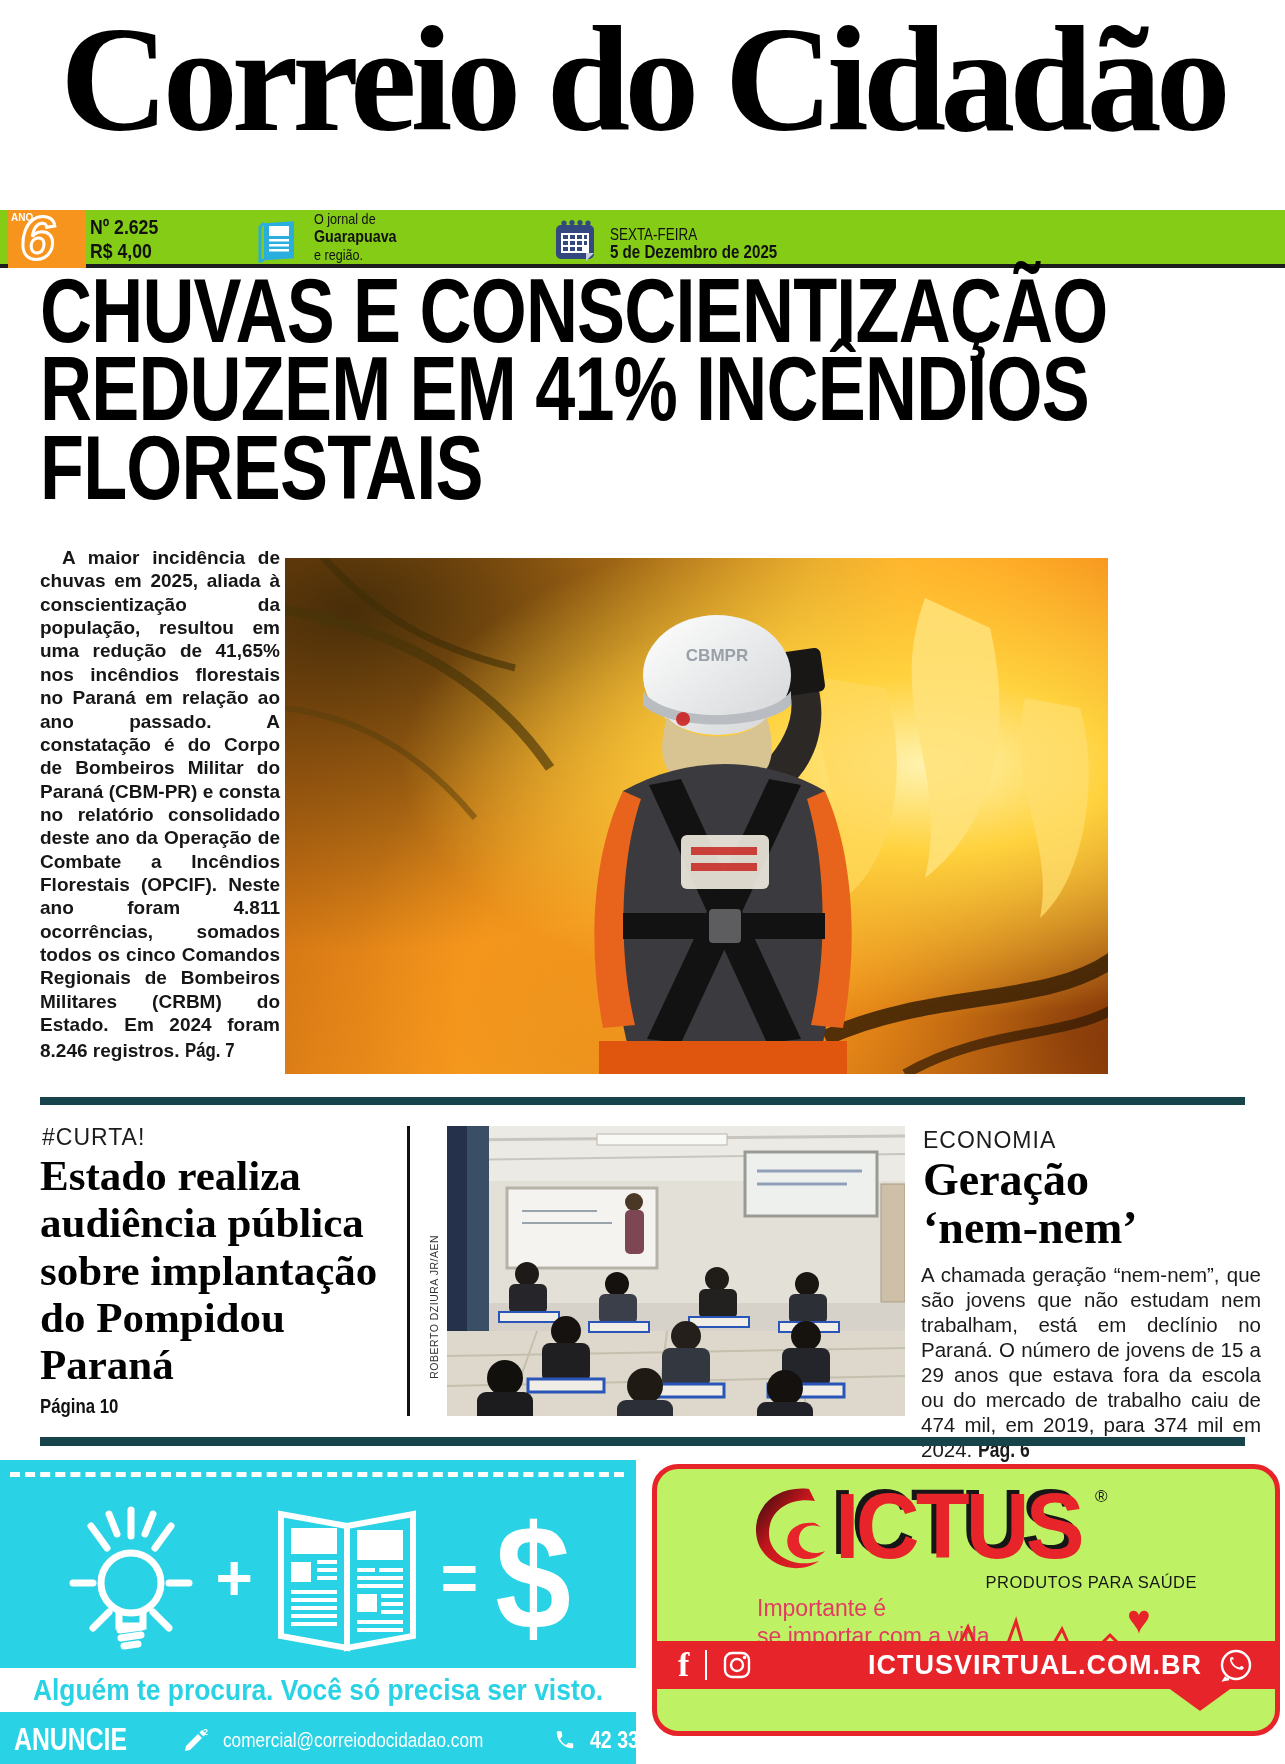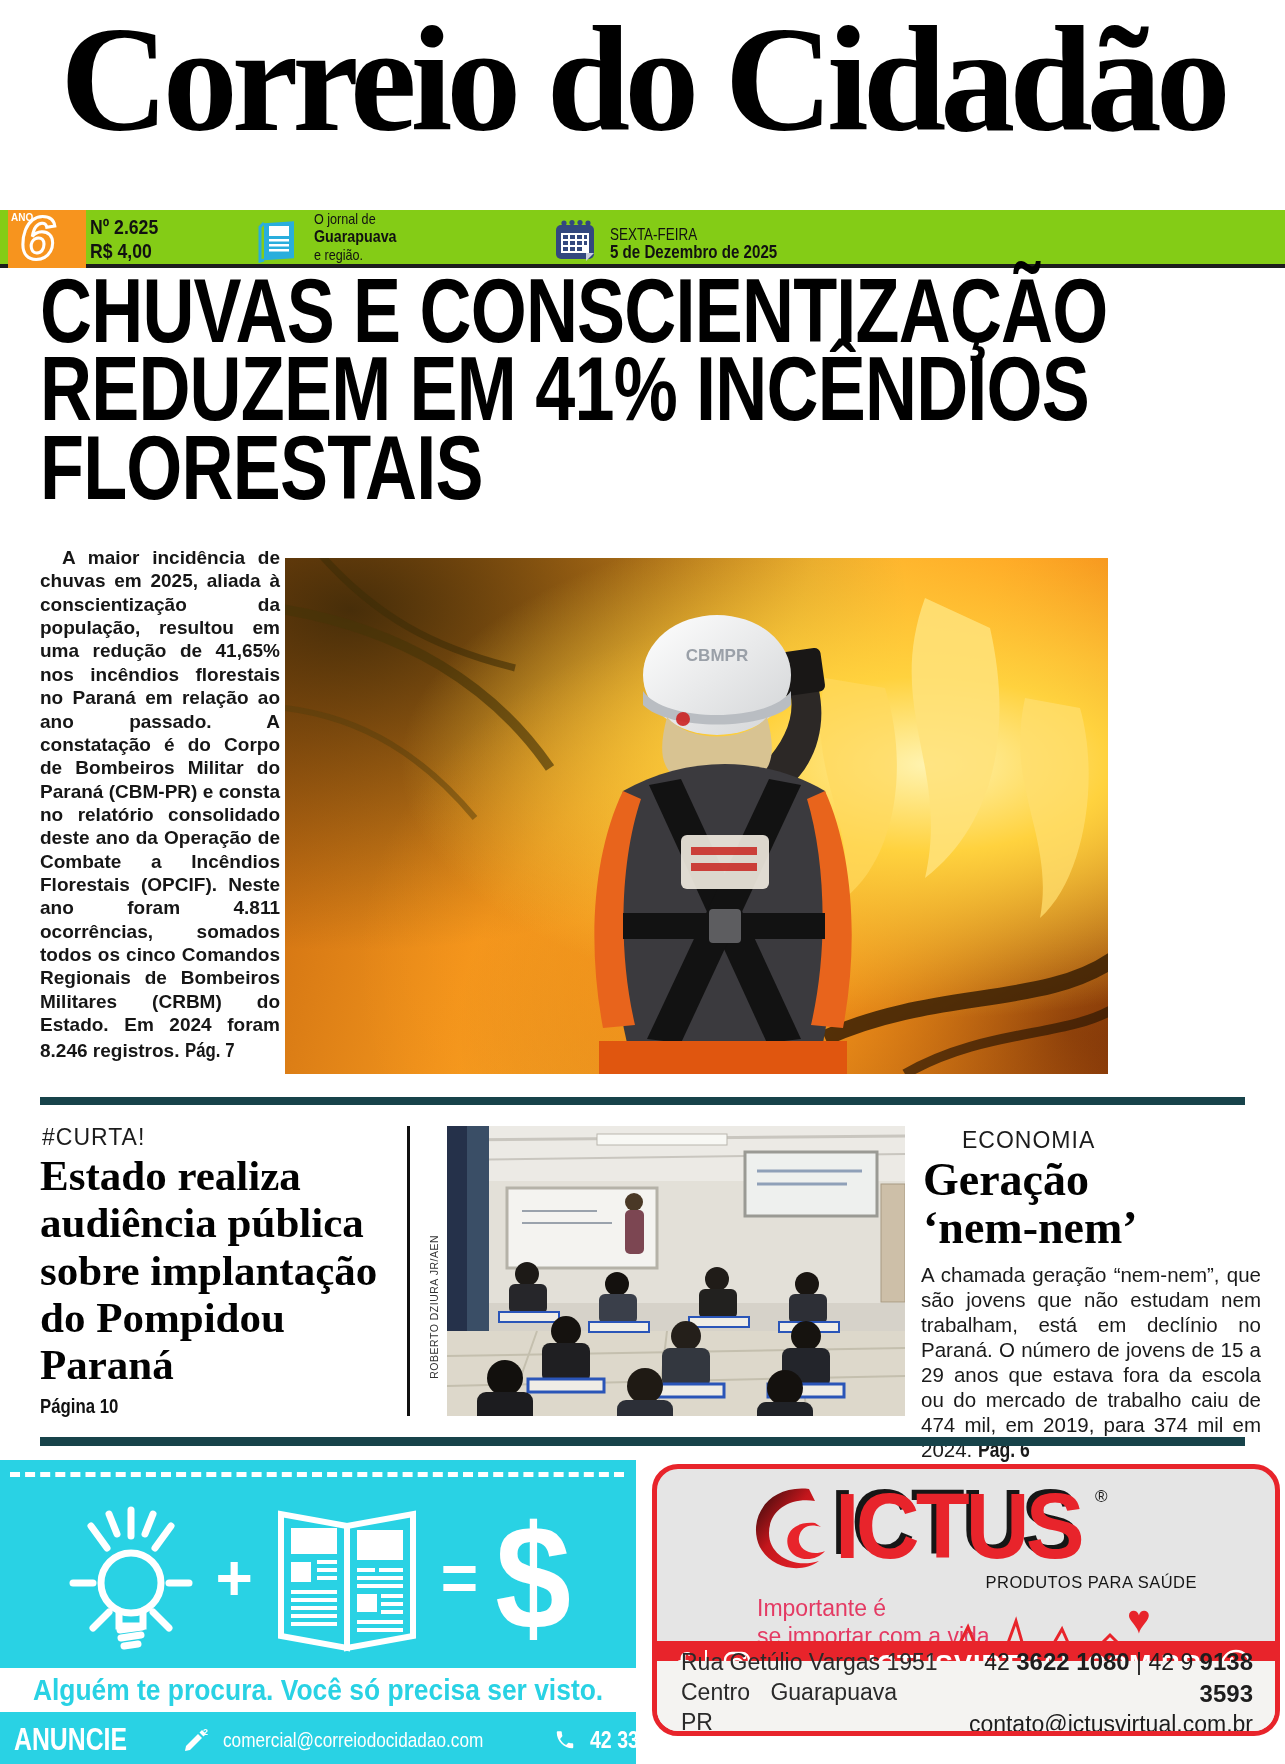--- a/index.html
+++ b/index.html
@@ -75,21 +75,21 @@
     display:flex;align-items:center;justify-content:center;}
   .ad-strip span{font-weight:700;font-size:30px;color:#29d2e4;transform:scaleX(.88);white-space:nowrap;}
   .ad-bar{position:absolute;left:0;top:256px;width:100%;height:48px;background:#29d2e4;
     display:flex;align-items:center;gap:14px;padding:0 14px;color:#fff;}
   .ad-bar .cta{font-size:31px;font-weight:700;transform:scaleX(.8);transform-origin:left;white-space:nowrap;}
   .ad-bar .sep{width:9px;height:34px;background:#fff;}
   .ad-bar .mail{font-size:20px;transform:scaleX(.86);transform-origin:left;white-space:nowrap;}
   .ad-bar .tel{font-size:23px;font-weight:700;transform:scaleX(.85);transform-origin:left;white-space:nowrap;}
 
   
-  .ad-ictus{position:absolute;left:652px;top:1464px;width:628px;height:272px;background:#e5e5e5;
+  .ad-ictus{position:absolute;left:652px;top:1464px;width:628px;height:272px;background:#bef264;
     border:5px solid #e8242b;border-radius:26px;overflow:hidden;}
   .ictus-logo{position:absolute;left:92px;top:14px;display:flex;align-items:flex-start;}
   .ictus-word{font-weight:700;font-size:92px;line-height:.95;color:#e8242b;letter-spacing:-4px;
     text-shadow:-5px -4px 0 #161616;transform:scaleX(.96);transform-origin:left top;white-space:nowrap;}
   .ictus-reg{font-size:17px;color:#1a1a1a;margin:4px 0 0 4px;font-weight:400;text-shadow:none;}
   .ictus-sub{position:absolute;left:250px;top:104px;width:290px;text-align:right;
     font-size:16.5px;letter-spacing:.5px;color:#161616;font-weight:400;}
   .ictus-slogan{position:absolute;left:100px;top:126px;font-size:23px;color:#e43a63;line-height:1.2;}
   .ictus-beat{position:absolute;left:285px;top:146px;}
   .ictus-heart{position:absolute;left:470px;top:130px;font-size:40px;color:#e8242b;line-height:1;}
@@ -329,21 +329,21 @@
             <rect x="0" y="26" width="56" height="40" rx="9" fill="#2c2f37"></rect>
           </g>
         <g transform="translate(310,250)">
             <circle cx="28" cy="12" r="18" fill="#14110e"></circle>
             <rect x="0" y="26" width="56" height="40" rx="9" fill="#202227"></rect>
           </g>
       </g>
     </svg>
   </div>
 
-  <div class="kicker" style="left:923px;top:1127px;margin-left:39px;">ECONOMIA</div>
+  <div class="kicker" style="left:923px;top:1127px;">ECONOMIA</div>
   <div class="econ-head">
     <div>Geração</div>
     <div>‘nem-nem’</div>
   </div>
   <p class="econ-body"><span>A chamada geração “nem-nem”, que são jovens que não estudam nem trabalham, está em declínio no Paraná. O número de jovens de 15 a 29 anos que estava fora da escola ou do mercado de trabalho caiu de 474 mil, em 2019, para 374 mil em 2024.</span> <span class="pageref" style="font-size:22px;">Pág. 6</span></p>
 
   <div class="rule-teal" style="top:1437px;height:9px;"></div>
 
   <div class="ad-cyan">
     <div class="dash"></div>
@@ -473,25 +473,15 @@
         <svg width="36" height="36" viewBox="0 0 36 36">
             <g fill="none" stroke="#fff" stroke-width="2.4">
               <circle cx="18" cy="18" r="14"></circle>
               <path d="M8,30 L6,33 L11,32"></path>
             </g>
             <path fill="#fff" d="M13.5,12.5c0.8,4 4,7.2 8,8l1.6-1.6c0.9,0.2 1.8,0.4 2.4,1c0.4,0.5 0.2,1.7-0.6,2.4c-1,0.9-3.4,0.7-5.8-0.5c-3.2-1.6-5.8-4.4-6.8-7.4c-0.5-1.6-0.4-3.2,0.3-3.9c0.7-0.7 1.8-0.8 2.3-0.3c0.5,0.6 0.8,1.5 1,2.4L13.5,12.5z"></path>
           </svg>
       </span>
     </div>
     <div class="ictus-tab"></div>
-    <div class="ictus-info">
-      <div class="ictus-addr">
-        <div>Rua Getúlio Vargas 1951</div>
-        <div class="l2">Centro Guarapuava PR</div>
-      </div>
-      <div class="ictus-contact">
-        <div><span>42</span> <b>3622 1080</b> <span>|</span> <span>42 9</span> <b>9138 3593</b></div>
-        <div>contato@ictusvirtual.com.br</div>
-      </div>
-    </div>
   </div>
 
 </div>
 
 </body></html>

